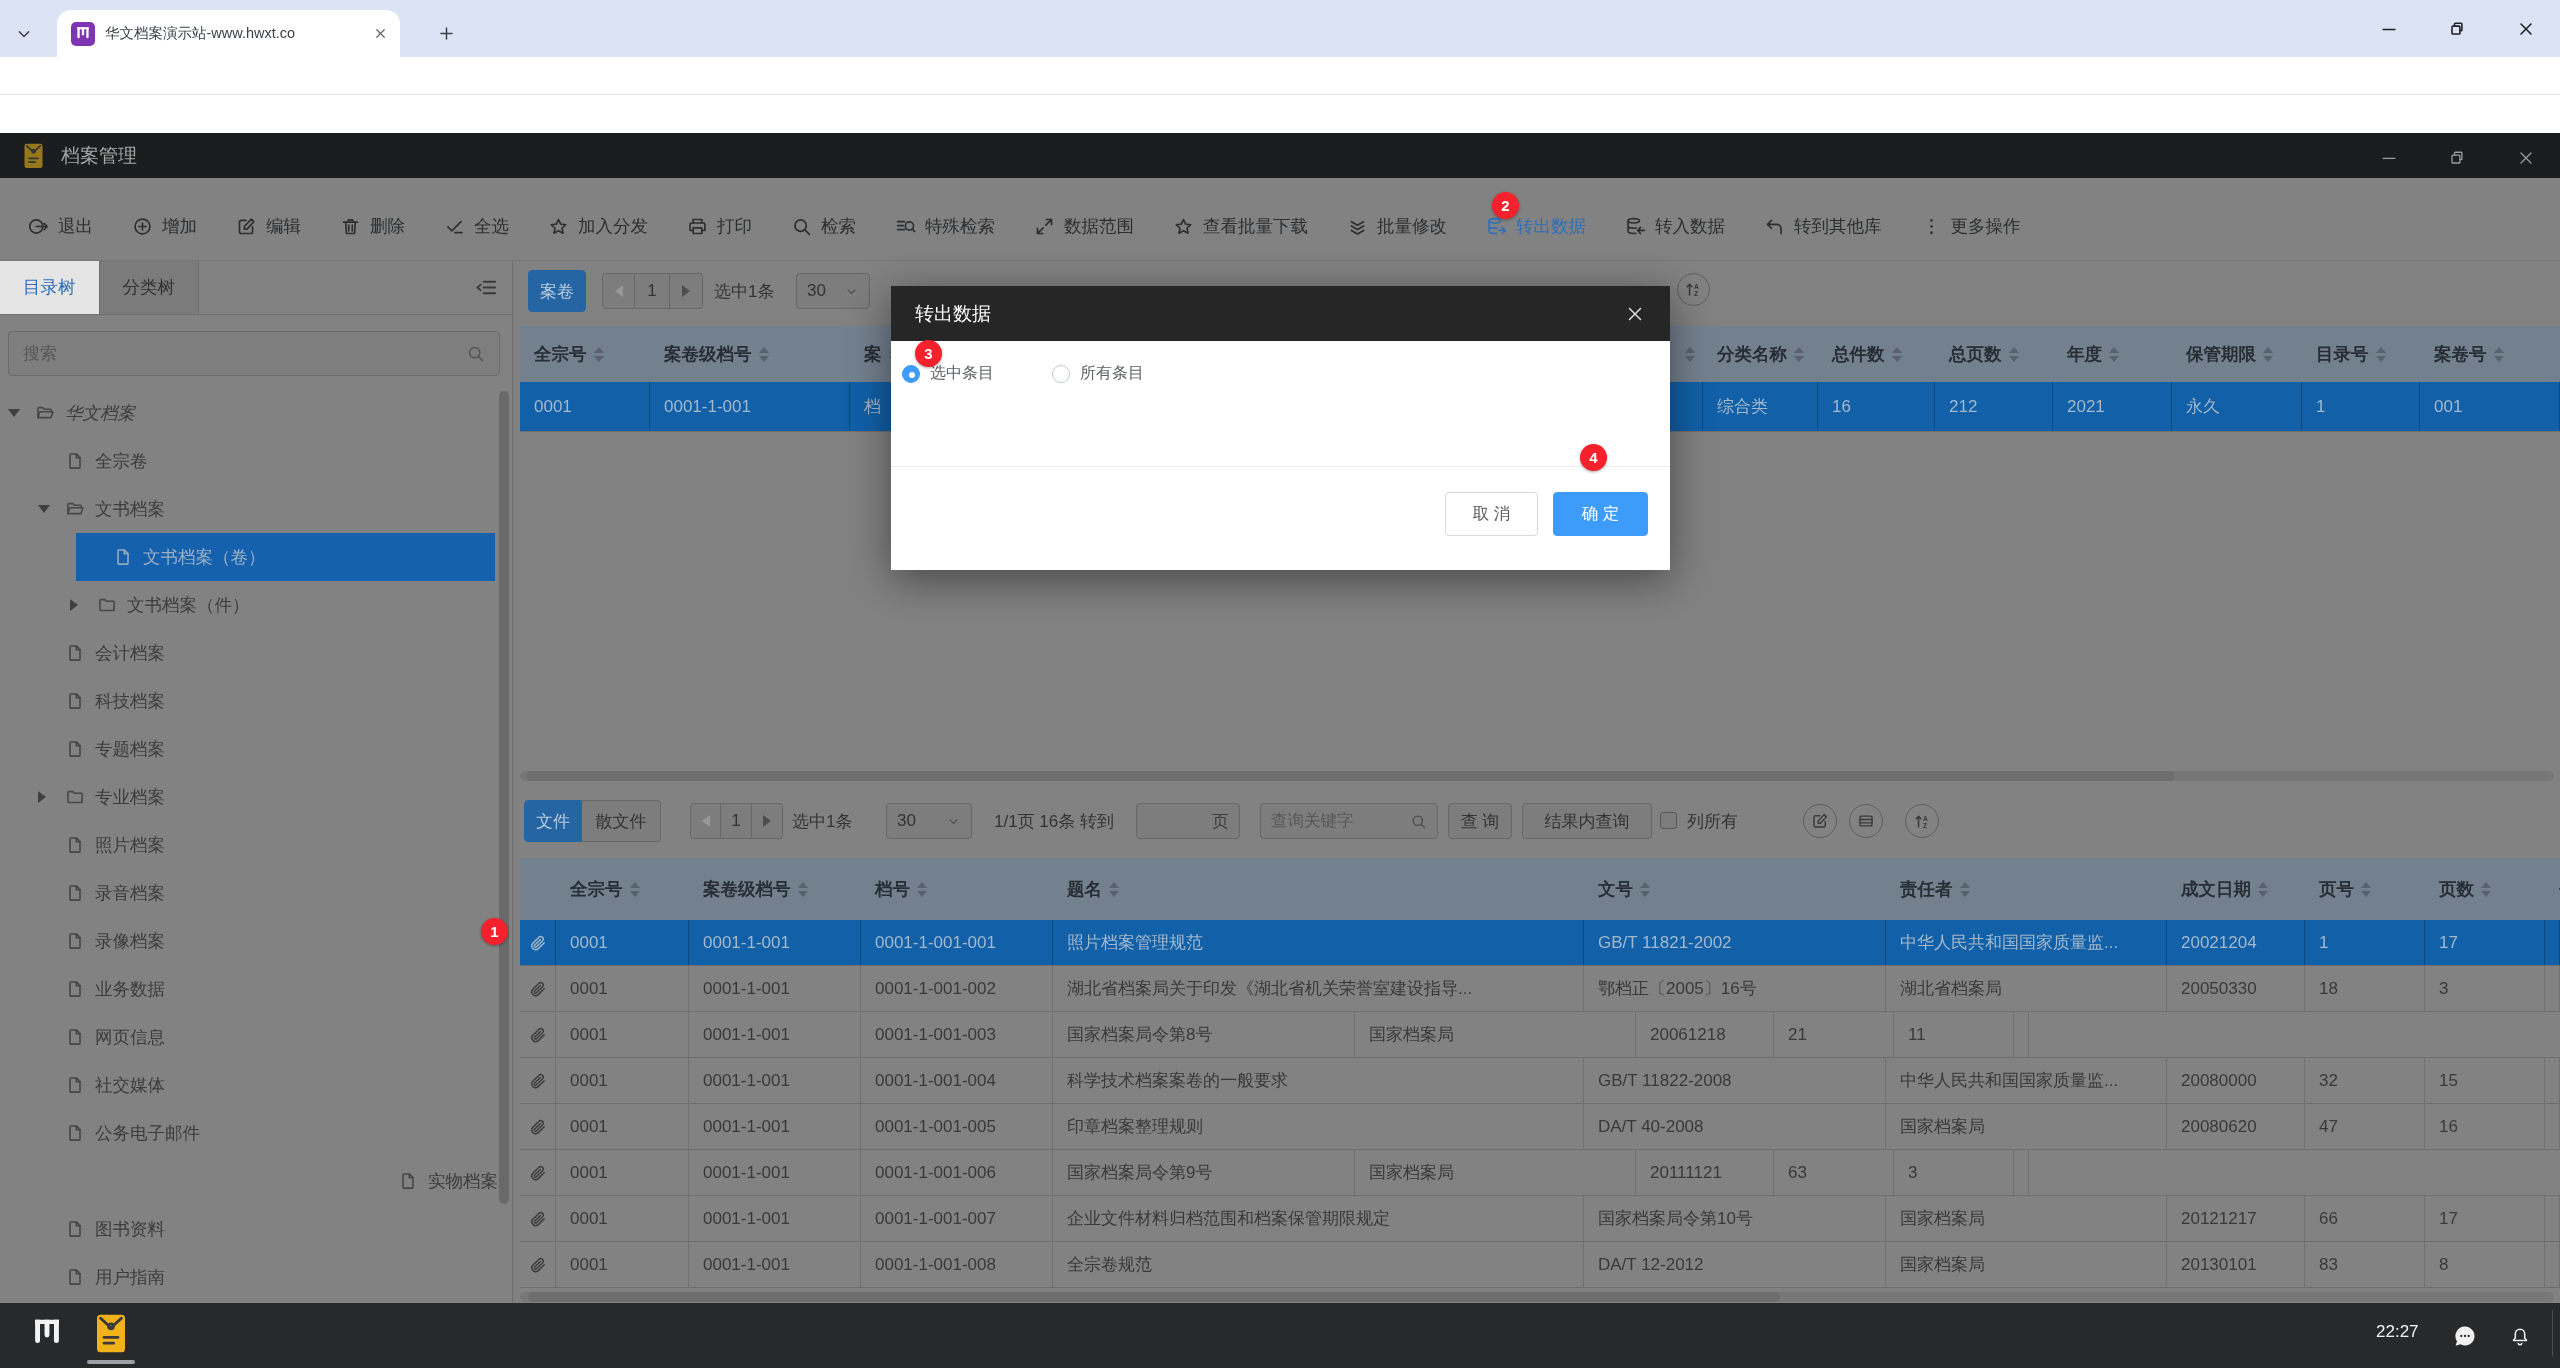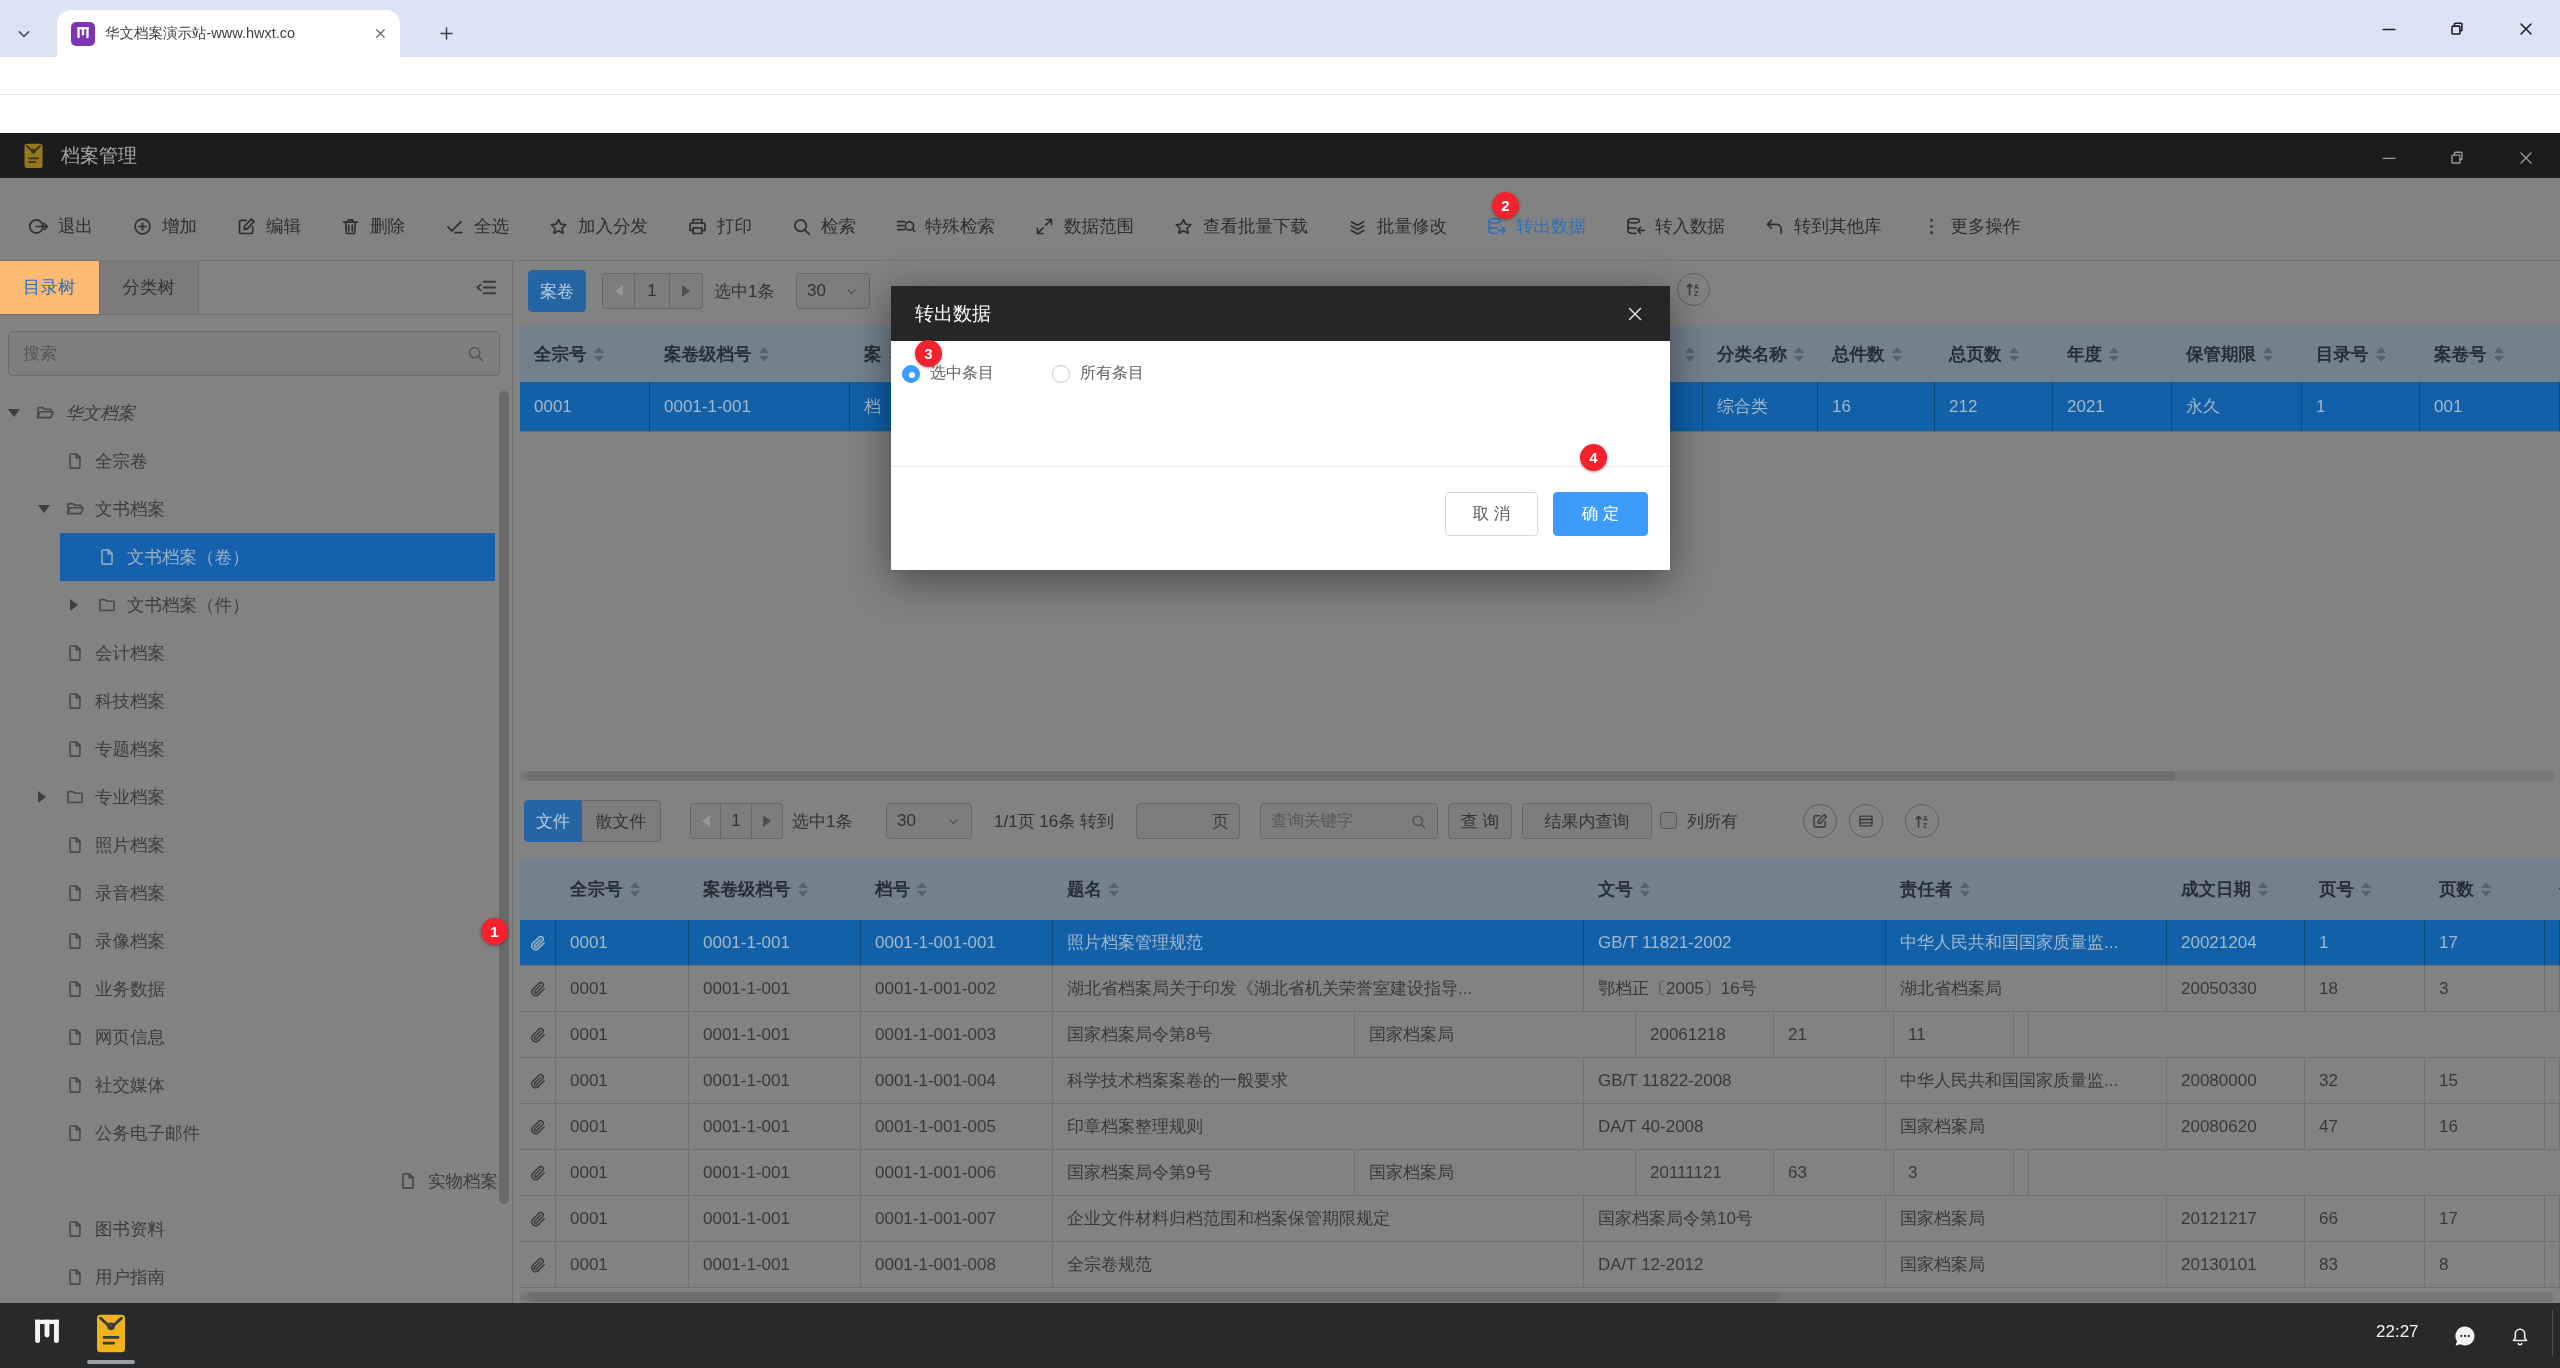--- a/index.html
+++ b/index.html
@@ -42,21 +42,21 @@
   .tb-item.active{color:#2e6fbb;}
   .stepnum{width:27px;height:27px;border-radius:50%;background:#f5222d;color:#fff;font-size:15px;font-weight:bold;
            display:flex;align-items:center;justify-content:center;box-shadow:0 1px 3px rgba(0,0,0,.35);}
   .tb-badge{position:absolute;left:6px;top:-22px;}
 
   
   .sidebar{left:0;top:261px;width:513px;height:1042px;background:#828282;border-right:1px solid #6f6f6f;box-sizing:border-box;}
   .side-tabs{position:absolute;left:0;top:0;width:100%;height:54px;border-bottom:1px solid #6f6f6f;box-sizing:border-box;}
   .s-tab{display:inline-block;padding:0 23px;height:53px;line-height:53px;font-size:17.5px;color:#333;
          background:#7b7b7b;border-right:1px solid #6f6f6f;box-sizing:border-box;}
-  .s-tab.active{color:#2e6fbb;background:#fdba74;}
+  .s-tab.active{color:#2e6fbb;background:#e5e5e5;}
   .side-collapse{position:absolute;right:14px;top:15px;font-size:23px;color:#3a3a3a;}
   .side-search{position:absolute;left:8px;right:12px;top:70px;height:45px;border:1px solid #6b6b6b;border-radius:4px;
                background:#7e7e7e;display:flex;align-items:center;padding:0 14px;box-sizing:border-box;}
   .side-search .ph{flex:1;color:#575757;font-size:17px;}
   .side-search .ic{font-size:19px;color:#555;}
   .tree{position:absolute;left:0;top:128px;right:14px;}
   .ti{height:48px;display:flex;align-items:center;color:#3c3c3c;font-size:17.5px;box-sizing:border-box;}
   .ti .slot{width:27px;flex:none;display:flex;align-items:center;}
   .ti .ic{font-size:20px;color:#474747;margin-right:10px;flex:none;}
   .ti.sel{background:#1561ad;color:#9db1c5;}
@@ -423,21 +423,21 @@
         <div class="ti" style="padding-left:38px;">
           <span class="slot">
             <span class="tri down"></span>
           </span>
           <svg class="ic" viewBox="0 0 24 24">
             <path d="M3.5 17.5v-11a1 1 0 0 1 1-1h4.8l2 2h7.2a1 1 0 0 1 1 1v1.5"></path>
             <path d="M3.5 17.5l2.3-7h15.7l-2.3 7z"></path>
           </svg>
           <span>文书档案</span>
         </div>
-        <div class="ti sel" style="padding-left:37px;margin-left:60px;margin-right:3px;">
+        <div class="ti sel" style="padding-left:37px;margin-left:76px;margin-right:3px;">
           <svg class="ic" viewBox="0 0 24 24">
             <path d="M7 3.5h6.5L18 8v11.5a1 1 0 0 1-1 1H7a1 1 0 0 1-1-1v-15a1 1 0 0 1 1-1z"></path>
             <path d="M13.5 3.5V8H18"></path>
           </svg>
           <span>文书档案（卷）</span>
         </div>
         <div class="ti" style="padding-left:70px;">
           <span class="slot">
             <span class="tri right"></span>
           </span>

